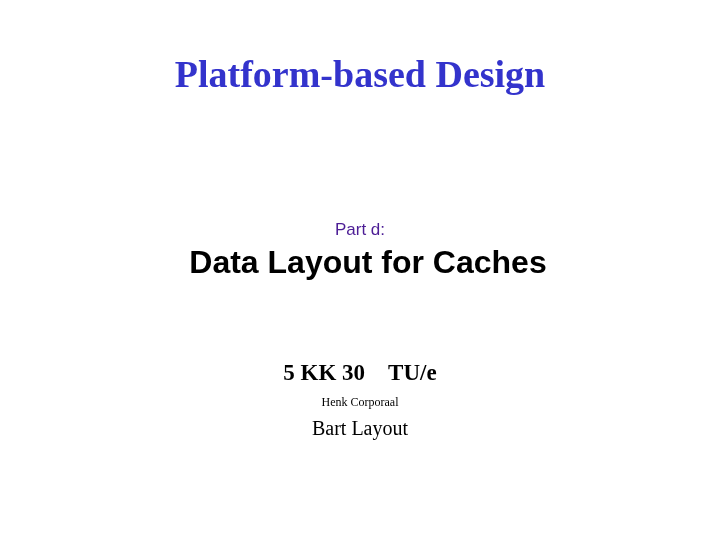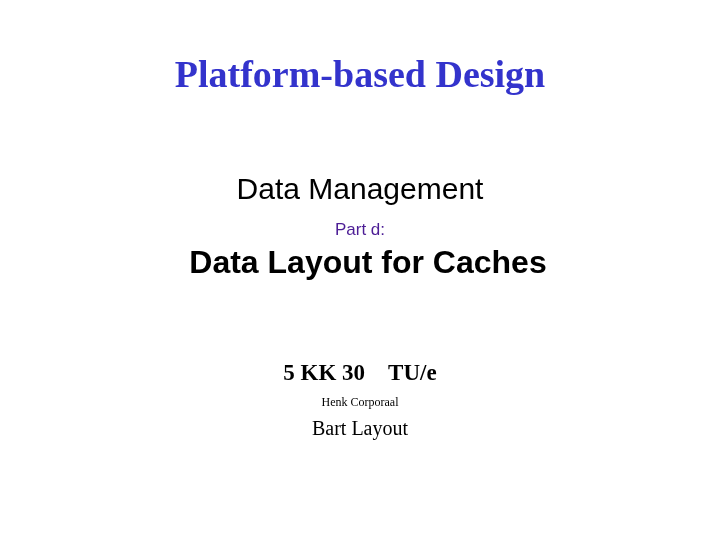--- a/index.html
+++ b/index.html
@@ -97,19 +97,18 @@
     font-style: italic;
     font-size: 14px;
     color: #000000;
   }
 </style>
 </head>
 <body>
 
 <div class="slide">
   <div class="title">Platform-based Design</div>
-  <div class="subtitle1">Data Management</div>
   <div class="part">Part d:</div>
   <div class="subtitle2">Data Layout for Caches</div>
   <div class="course">5 KK 30 TU/e</div>
   <div class="author1">Henk Corporaal</div>
   <div class="author2">Bart Layout</div>
 </div>
 
 </body></html>

